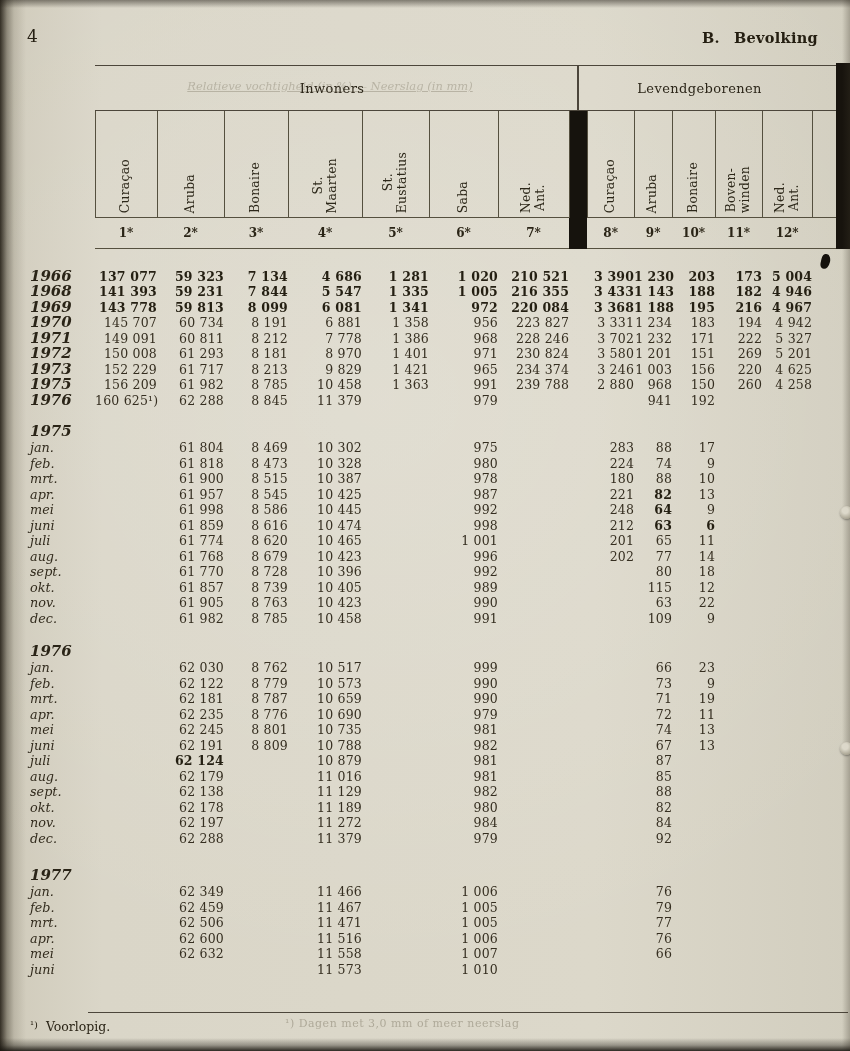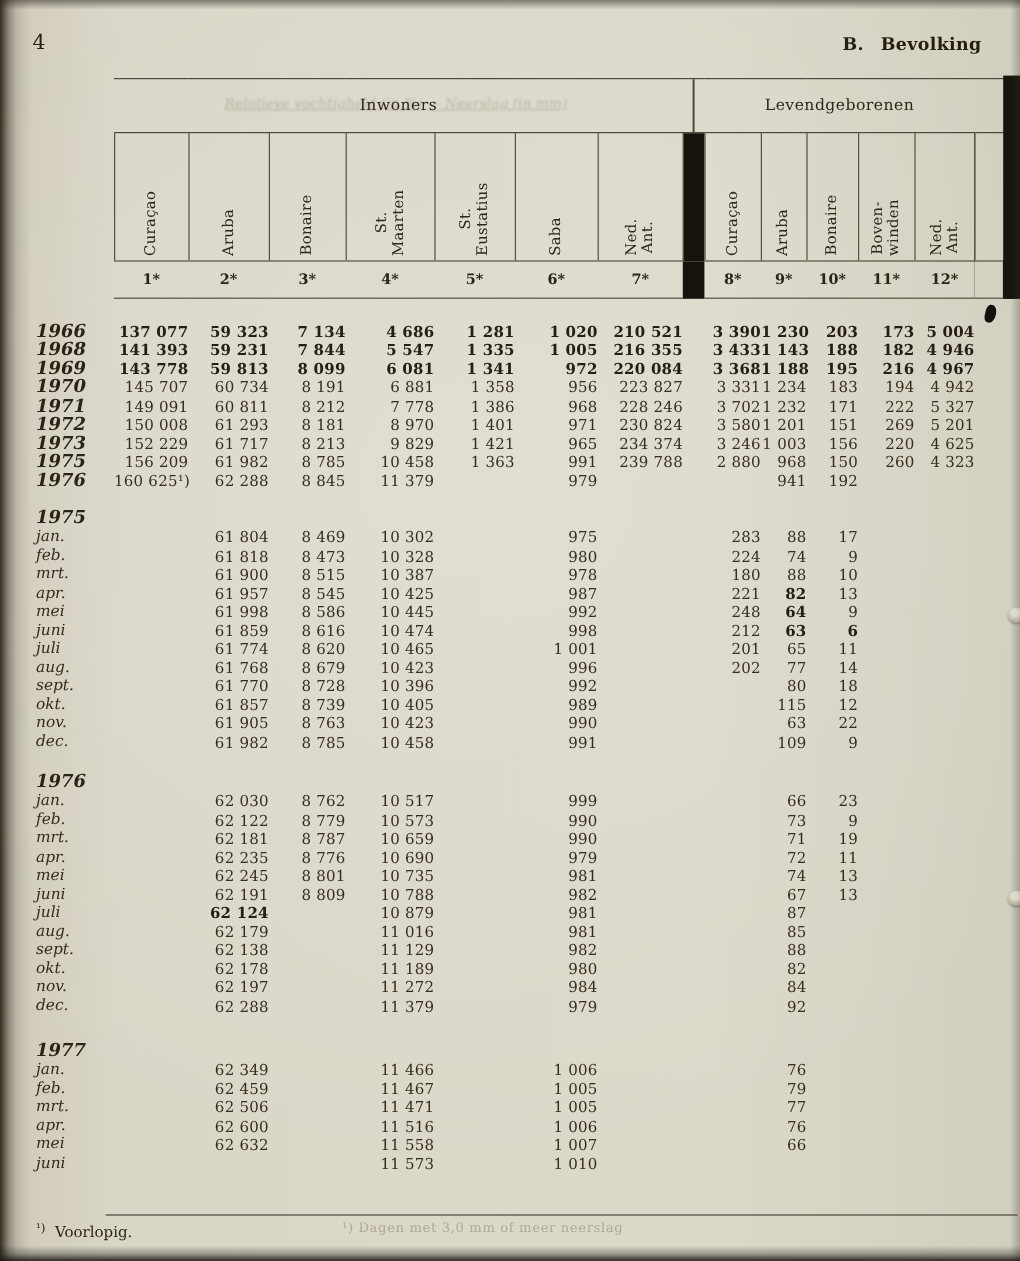--- a/index.html
+++ b/index.html
@@ -285,21 +285,21 @@
           <td class="num">8 785</td>
           <td class="num">10 458</td>
           <td class="num">1 363</td>
           <td class="num">991</td>
           <td class="num">239 788</td>
           <td class="sepcell"></td>
           <td class="num">2 880</td>
           <td class="num">968</td>
           <td class="num">150</td>
           <td class="num">260</td>
-          <td class="num">4 323</td>
+          <td class="num">4 258</td>
           <td class="filcell"></td>
         </tr>
         <tr>
           <td class="ylabel">1976</td>
           <td class="num">160 625¹)</td>
           <td class="num">62 288</td>
           <td class="num">8 845</td>
           <td class="num">11 379</td>
           <td class="num"></td>
           <td class="num">979</td>

